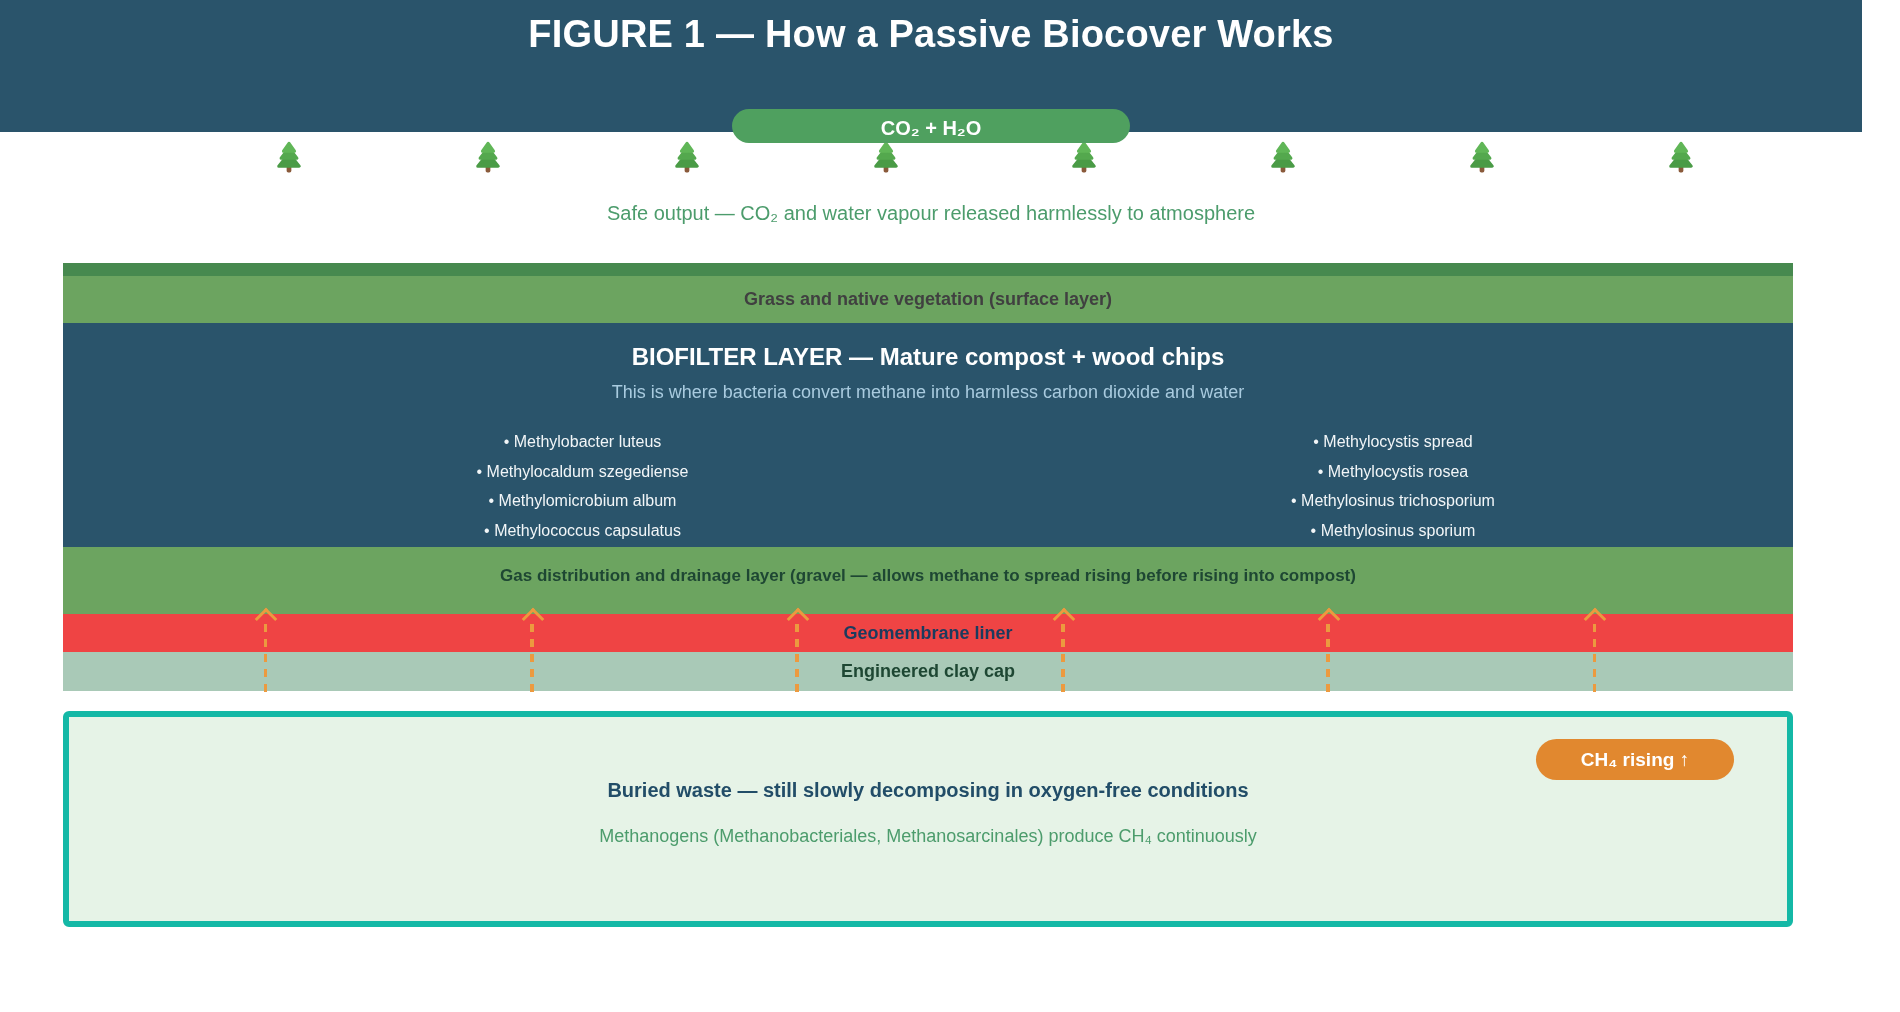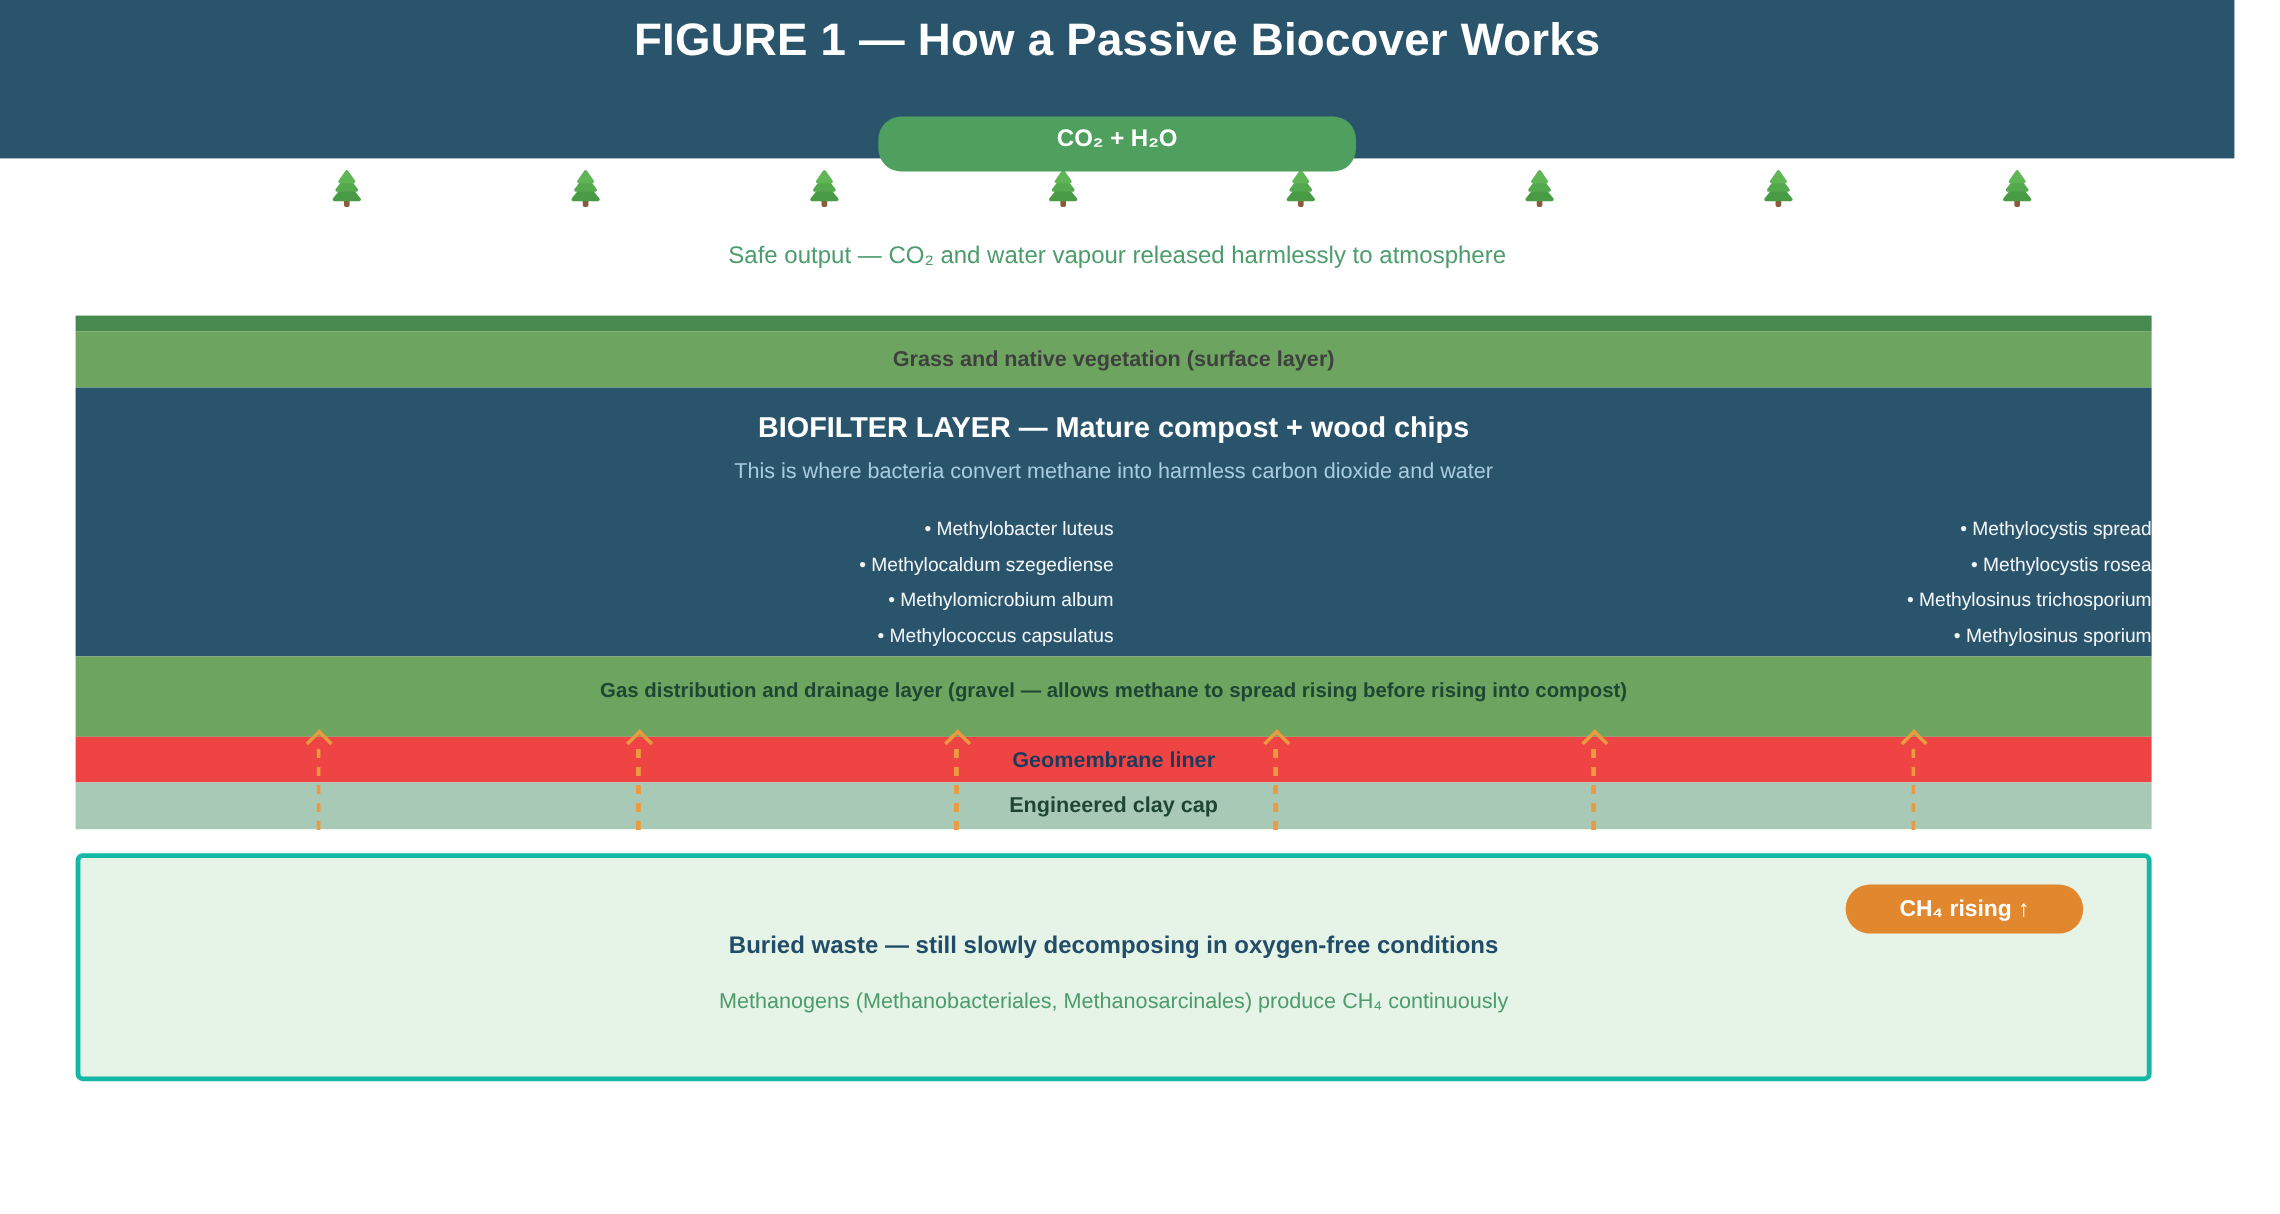--- a/index.html
+++ b/index.html
@@ -12,21 +12,21 @@
 
   
   .fig-header{
     position:relative;height:132px;background:#2a546b;color:#ffffff;
     text-align:center;box-sizing:border-box;padding-top:10px;
   }
   .fig-title{margin:0;font-size:38px;font-weight:bold;line-height:48px;letter-spacing:.2px;}
   .fig-subtitle{margin:6px 0 0 0;font-size:20px;line-height:24px;font-weight:normal;}
   .co2-pill{
     position:absolute;left:50%;bottom:-11px;transform:translateX(-50%);
-    width:398px;height:46px;line-height:38px;border-radius:19px;
+    width:398px;height:34px;line-height:38px;border-radius:19px;
     background:#4fa05f;color:#ffffff;font-size:20px;font-weight:bold;z-index:3;
   }
 
   
   .trees-row{
     margin:9px 0 0 190px;width:1590px;height:33px;
     display:flex;justify-content:space-around;align-items:flex-end;
   }
   .tree{width:30px;height:33px;display:inline-block;}
   .tree svg{width:100%;height:100%;display:block;}
@@ -36,21 +36,21 @@
   }
 
   
   .stack{position:relative;margin:38px 69px 0 63px;width:1730px;}
   .layer{box-sizing:border-box;text-align:center;}
   .layer-topsoil{height:13px;background:#47894f;}
   .layer-grass{height:47px;line-height:47px;background:#6ca460;color:#404040;font-weight:bold;font-size:18px;}
   .layer-biofilter{height:224px;background:#2a546b;color:#ffffff;padding-top:19px;}
   .bio-title{margin:0;font-size:24px;font-weight:bold;line-height:30px;}
   .bio-subtitle{margin:9px 0 0 0;font-size:18px;line-height:22px;color:#a9cbdf;font-weight:normal;}
-  .bio-cols{display:flex;margin-top:24px;text-align:right;}
+  .bio-cols{display:flex;margin-top:24px;text-align:center;}
   .bio-col{width:50%;list-style:none;margin:0;padding:0;}
   .bio-col.left{padding-left:174px;box-sizing:border-box;}
   .bio-col.right{padding-left:65px;box-sizing:border-box;}
   .bio-col li{font-size:16px;line-height:29.5px;color:#f2f6f8;}
   .bio-col li::before{content:"\2022\00a0";}
   .layer-gravel{height:67px;background:#6ca460;color:#1e4733;font-weight:bold;font-size:17px;padding-top:19px;}
   .layer-geomembrane{height:38px;line-height:38px;background:#ef4444;color:#1b3b5e;font-weight:bold;font-size:18px;}
   .layer-clay{height:39px;line-height:39px;background:#a9c9b7;color:#1e4733;font-weight:bold;font-size:18px;}
 
   
@@ -67,22 +67,22 @@
   }
   .arrow:nth-child(1){left:11.7%;}
   .arrow:nth-child(2){left:27.1%;}
   .arrow:nth-child(3){left:42.4%;}
   .arrow:nth-child(4){left:57.8%;}
   .arrow:nth-child(5){left:73.1%;}
   .arrow:nth-child(6){left:88.5%;}
 
   
   .waste-box{
-    position:relative;margin:20px 69px 0 63px;width:1730px;height:190px;
-    box-sizing:border-box;border:4px solid #14b8a6;border-radius:6px;
+    position:relative;margin:20px 69px 0 63px;width:1730px;height:216px;
+    box-sizing:border-box;border:6px solid #14b8a6;border-radius:6px;
     background:#e6f3e7;text-align:center;
   }
   .waste-title{margin:0;padding-top:61px;font-size:20px;font-weight:bold;color:#224d68;line-height:25px;}
   .waste-subtitle{margin:22px 0 0 0;font-size:18px;color:#4c9c6c;line-height:22px;}
   .ch4-badge{
     position:absolute;top:22px;right:53px;width:198px;height:41px;line-height:41px;
     border-radius:21px;background:#e1882f;color:#ffffff;font-size:19px;font-weight:bold;
   }
 </style>
 </head>

